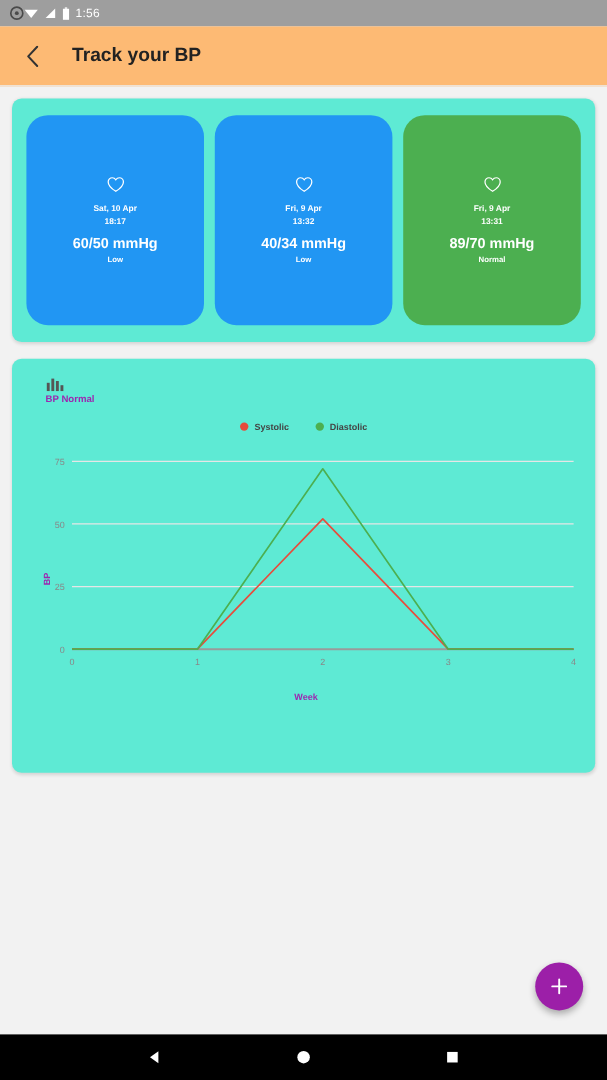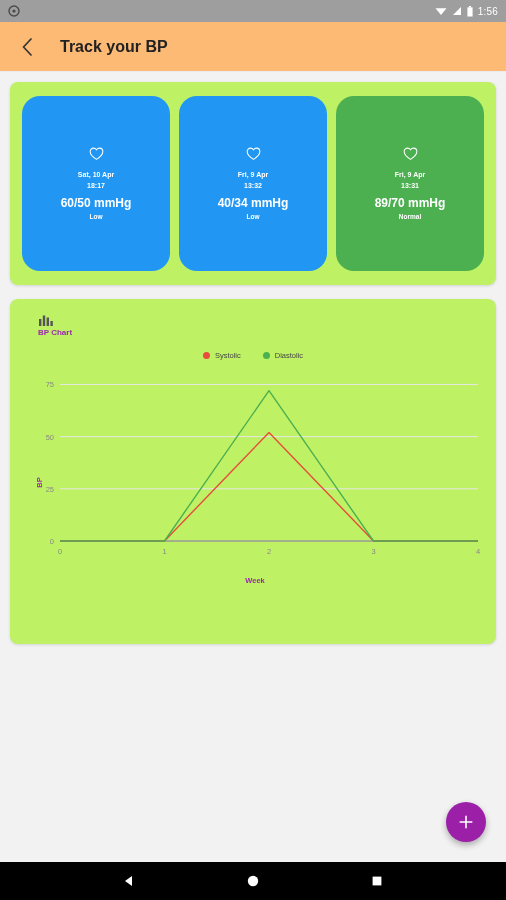--- a/index.html
+++ b/index.html
@@ -7,21 +7,21 @@
   body {
     font-family:"Liberation Sans", sans-serif;
     background:#f2f2f2;
     position:relative;
     overflow:hidden;
   }
 
   
   .status-bar{
     height:22px; background:#9e9e9e;
-    display:flex; align-items:center; justify-content:space-between;
+    display:flex; align-items:center; 
     padding:0 8px;
   }
   .status-left{ display:flex; align-items:center; gap:6px; }
   .status-right{ display:flex; align-items:center; gap:5px; }
   .sb-clock{ font-size:10px; color:#fff; letter-spacing:.2px; }
   .sb-ic{ display:block; }
 
   
   .app-bar{
     height:50px; background:#fdba74;
@@ -33,21 +33,21 @@
     width:22px;height:22px;
     display:flex;align-items:center;justify-content:center;
     cursor:pointer;
   }
   .app-title{ font-size:16px; font-weight:700; color:#222; }
 
   
   .page{ padding:10px 10px 0 10px; }
 
   .card{
-    background:#bef264; border-radius:8px;
+    background:#5eead4; border-radius:8px;
     box-shadow:0 1px 3px rgba(0,0,0,.13);
   }
 
   .readings-card{ padding:14px 12px; display:flex; gap:9px; }
 
   .reading{
     flex:1; height:175px; border-radius:18px;
     display:flex; flex-direction:column;
     align-items:center; justify-content:center;
     color:#fff; text-align:center;
@@ -61,20 +61,21 @@
   
   .chart-card{ margin-top:14px; padding:14px 10px 18px 10px; height:345px; position:relative; }
 
   .chart-head{ display:flex; flex-direction:column; align-items:flex-start; padding-left:18px;}
   .chart-head .bars{ margin-bottom:2px; }
   .chart-head .ch-label{ font-size:8px; font-weight:700; color:#9c27b0; }
 
   .legend{
     display:flex; justify-content:center; gap:22px;
     margin-top:14px;
+    font-weight:bold;
   }
   .legend-item{ display:flex; align-items:center; gap:5px; }
   .dot{ width:7px;height:7px;border-radius:50%; }
   .legend-item span{ font-size:7.5px; color:#444; }
 
   .chart-title{
     text-align:center; font-size:8.5px; font-weight:700;
     color:#222; margin-top:16px;
   }
 
@@ -181,21 +182,21 @@
 
   <div class="card chart-card">
 
     <div class="chart-head">
       <svg class="bars" width="16" height="13" viewBox="0 0 16 13">
         <rect x="1" y="6" width="2.4" height="7" fill="#555"></rect>
         <rect x="4.8" y="2.5" width="2.4" height="10.5" fill="#555"></rect>
         <rect x="8.6" y="4.5" width="2.4" height="8.5" fill="#555"></rect>
         <rect x="12.4" y="8" width="2.4" height="5" fill="#555"></rect>
       </svg>
-      <div class="ch-label">BP Chart</div>
+      <div class="ch-label">BP Normal</div>
     </div>
 
     <div class="legend">
       <div class="legend-item">
         <div class="dot" style="background:#e74c3c"></div>
         <span>Systolic</span>
       </div>
       <div class="legend-item">
         <div class="dot" style="background:#4caf50"></div>
         <span>Diastolic</span>

